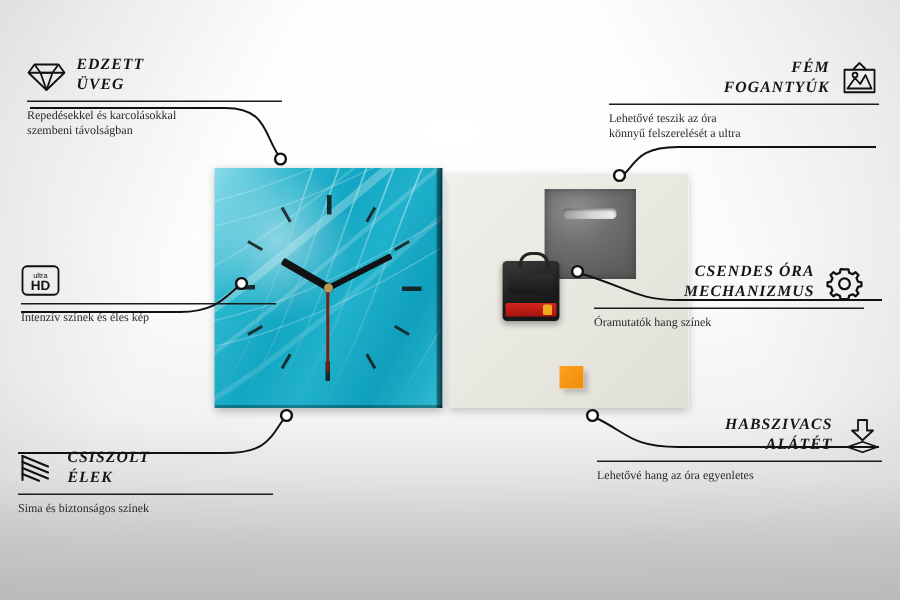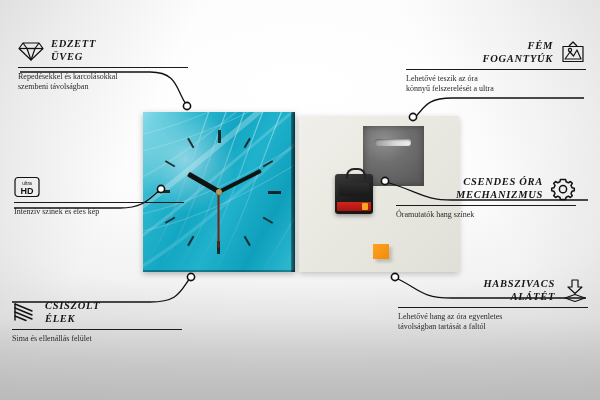--- a/index.html
+++ b/index.html
@@ -394,21 +394,21 @@
           <path d="M3,14 L14,18.5"></path>
           <path d="M3,2 L3,18"></path>
         </g>
       </svg>
       <div>
         <div class="title">CSISZOLT</div>
         <div class="title">ÉLEK</div>
       </div>
     </div>
     <div class="rule"></div>
-    <div class="desc">Sima és ellenállás felület</div>
+    <div class="desc">Sima és biztonságos színek</div>
   </div>
 
   <div class="callout right" style="right:14px; top:40px; width:180px;">
     <div class="head">
       <div>
         <div class="title">FÉM</div>
         <div class="title">FOGANTYÚK</div>
       </div>
       <svg class="icon" width="26" height="24" viewBox="0 0 26 24">
         <g fill="none" stroke="#111" stroke-width="1.2" stroke-linejoin="round">
@@ -449,16 +449,15 @@
       </div>
       <svg class="icon" width="26" height="24" viewBox="0 0 26 24">
         <g fill="none" stroke="#111" stroke-width="1.2" stroke-linejoin="round">
           <path d="M10,1 L16,1 L16,8 L20,8 L13,14.5 L6,8 L10,8 Z"></path>
           <path d="M13,15.5 L23,19 L13,22.5 L3,19 Z"></path>
         </g>
       </svg>
     </div>
     <div class="rule"></div>
     <div class="desc">Lehetővé hang az óra egyenletes</div>
-    <div class="desc">távolságban tartását a faltól</div>
   </div>
 
 </div>
 
 </body></html>

